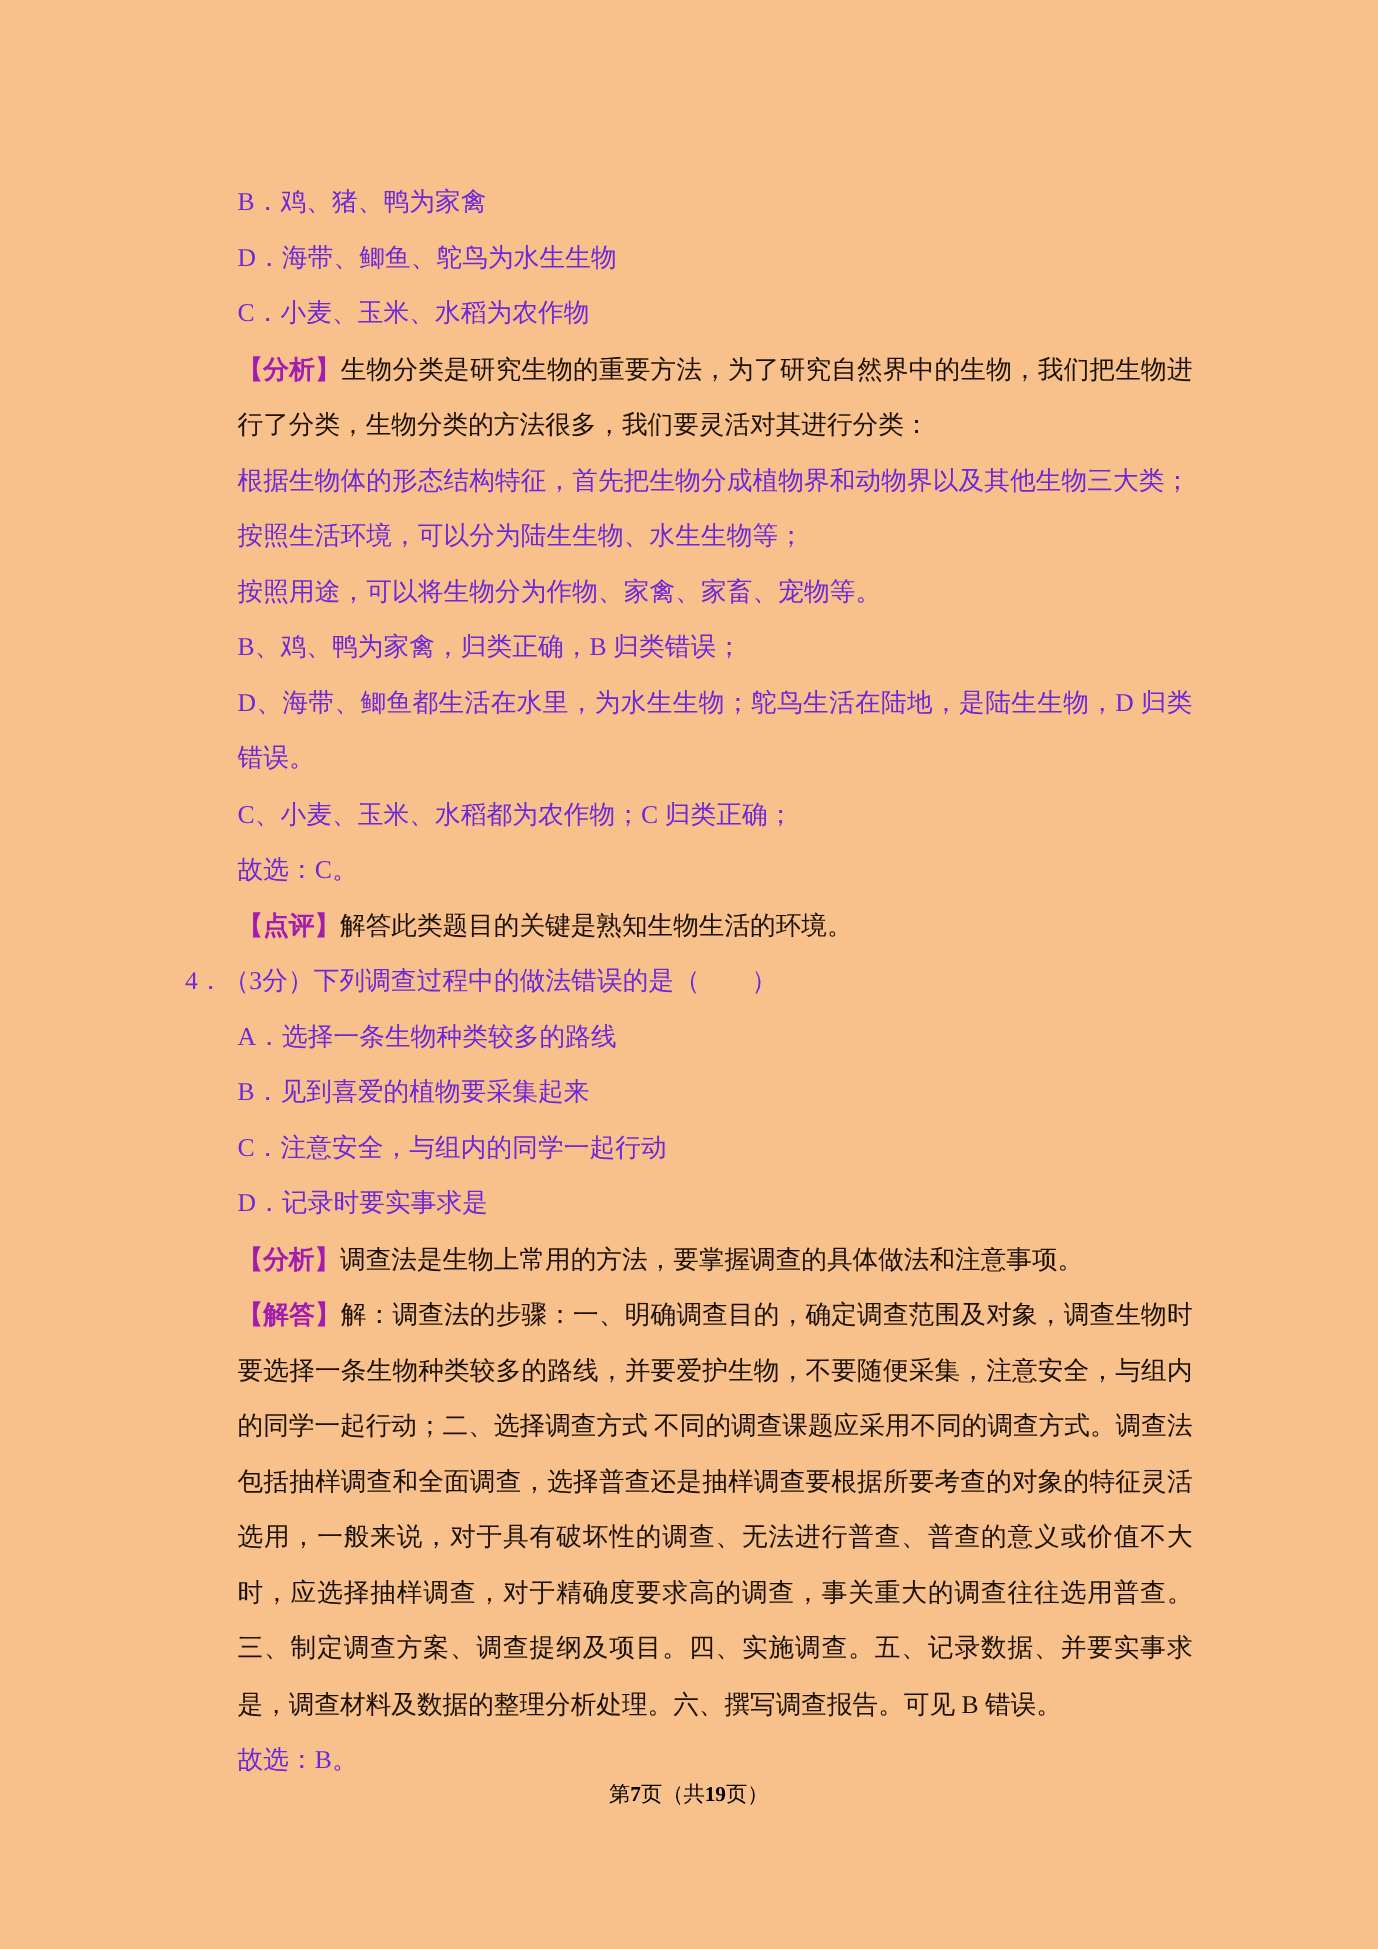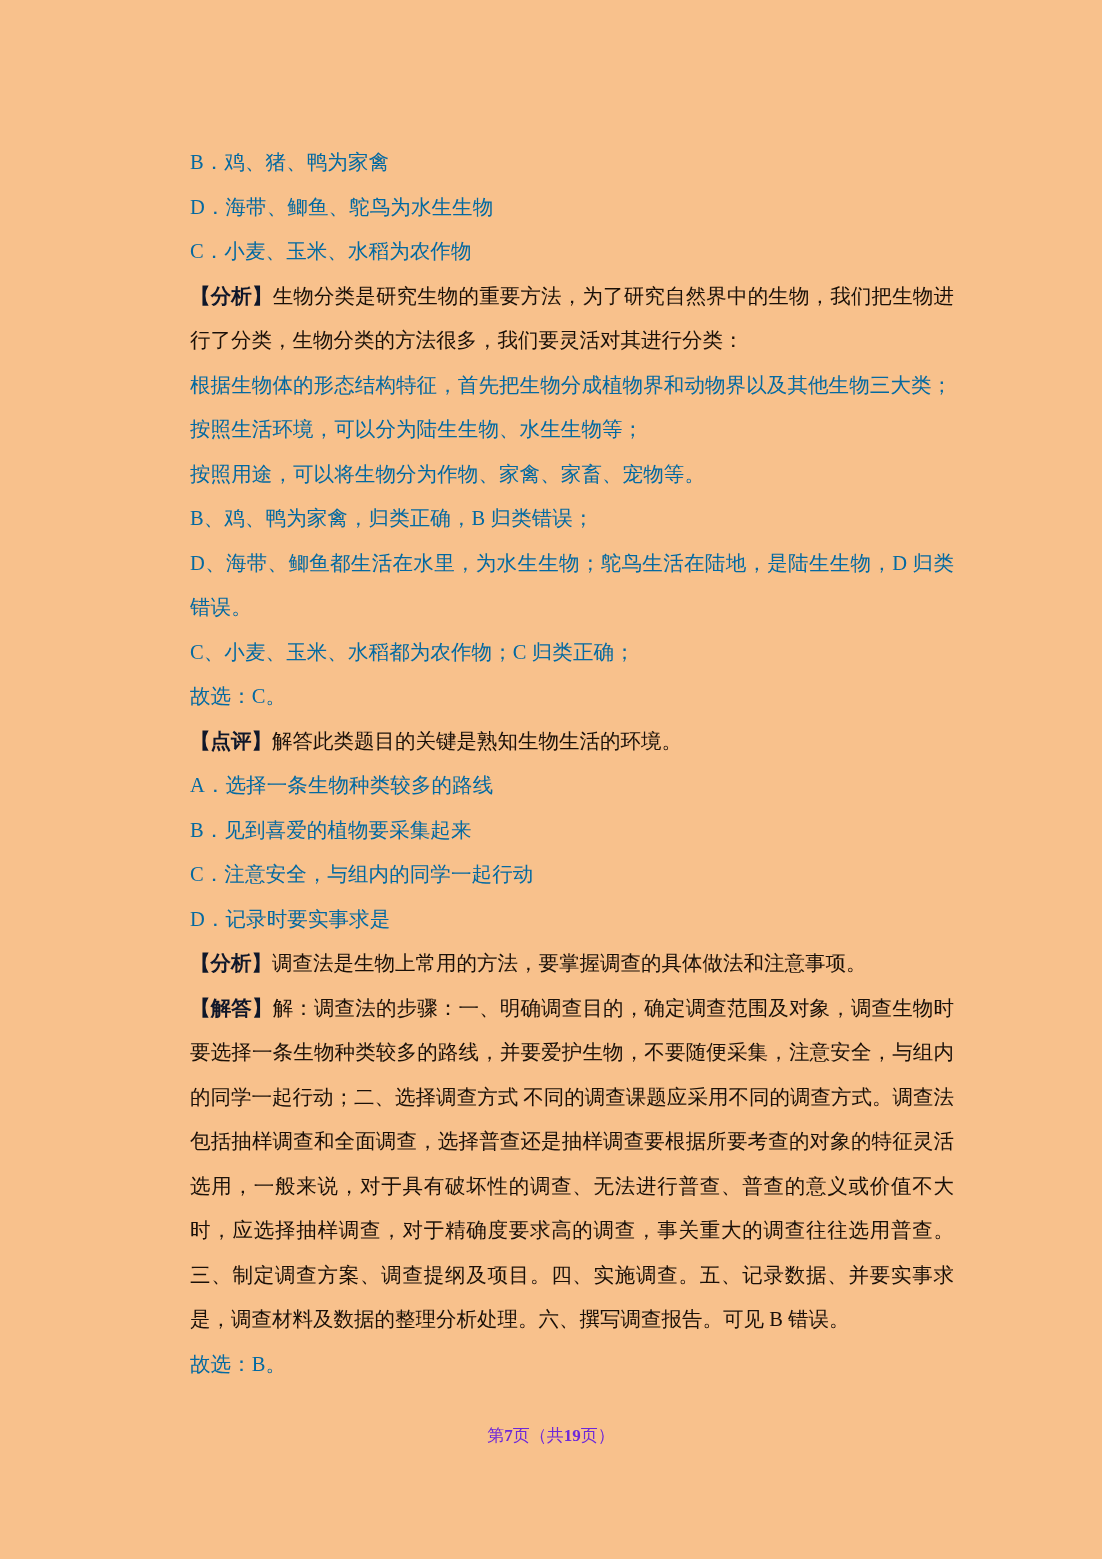--- a/index.html
+++ b/index.html
@@ -36,41 +36,41 @@
 
   
   .line {
     font-size: 20.5px;
     line-height: 44.5px;
     letter-spacing: 0.1px;
     text-align: justify;
     text-justify: inter-ideograph;
     white-space: pre-wrap;
     word-break: break-all;
-    color: #0369a1;
+    color: #6d28d9;
   }
 
   
   .indent {
     margin-left: 42px;
   }
 
   
   .question {
     margin-left: 0;
     text-indent: 0;
   }
 
   .qnum {
     letter-spacing: 0px;
   }
 
   
   .tag {
-    color: #0f172a;
+    color: #a21caf;
     font-weight: 700;
     letter-spacing: 0px;
   }
 
   
   .para {
     margin-left: 42px;
     font-size: 20.5px;
     line-height: 44.5px;
     text-align: justify;
@@ -79,21 +79,21 @@
     color: #1a1008;
   }
 
   .footer {
     position: absolute;
     left: 0;
     top: 1424px;
     width: 1102px;
     text-align: center;
     font-size: 17px;
-    color: #6d28d9;
+    color: #000000;
     font-family: "Liberation Serif", "DejaVu Serif", serif;
   }
   .footer b { font-weight: 700; }
 
   
   .w-main { width: 764px; }
 </style>
 </head>
 <body>
 
@@ -112,20 +112,21 @@
     <div class="line indent w-main">按照用途，可以将生物分为作物、家禽、家畜、宠物等。</div>
 
 
     <div class="line indent w-main">B、鸡、鸭为家禽，归类正确，B 归类错误；</div>
     <div class="line indent w-main">D、海带、鲫鱼都生活在水里，为水生生物；鸵鸟生活在陆地，是陆生生物，D 归类错误。</div>
     <div class="line indent w-main">C、小麦、玉米、水稻都为农作物；C 归类正确；</div>
     <div class="line indent w-main">故选：C。</div>
 
     <div class="para w-main"><span class="tag">【点评】</span><span>解答此类题目的关键是熟知生物生活的环境。</span></div>
 
+    <div class="line question w-main"><span class="qnum">4</span><span>．</span><span>（3分）</span><span>下列调查过程中的做法错误的是（　　）</span></div>
 
     <div class="line indent w-main">A．选择一条生物种类较多的路线</div>
     <div class="line indent w-main">B．见到喜爱的植物要采集起来</div>
     <div class="line indent w-main">C．注意安全，与组内的同学一起行动</div>
     <div class="line indent w-main">D．记录时要实事求是</div>
 
     <div class="para w-main"><span class="tag">【分析】</span><span>调查法是生物上常用的方法，要掌握调查的具体做法和注意事项。</span></div>
 
     <div class="para w-main"><span class="tag">【解答】</span><span>解：调查法的步骤：一、明确调查目的，确定调查范围及对象，调查生物时要选择一条生物种类较多的路线，并要爱护生物，不要随便采集，注意安全，与组内的同学一起行动；二、选择调查方式 不同的调查课题应采用不同的调查方式。调查法包括抽样调查和全面调查，选择普查还是抽样调查要根据所要考查的对象的特征灵活选用，一般来说，对于具有破坏性的调查、无法进行普查、普查的意义或价值不大时，应选择抽样调查，对于精确度要求高的调查，事关重大的调查往往选用普查。三、制定调查方案、调查提纲及项目。四、实施调查。五、记录数据、并要实事求是，调查材料及数据的整理分析处理。六、撰写调查报告。可见 B 错误。</span></div>
 

